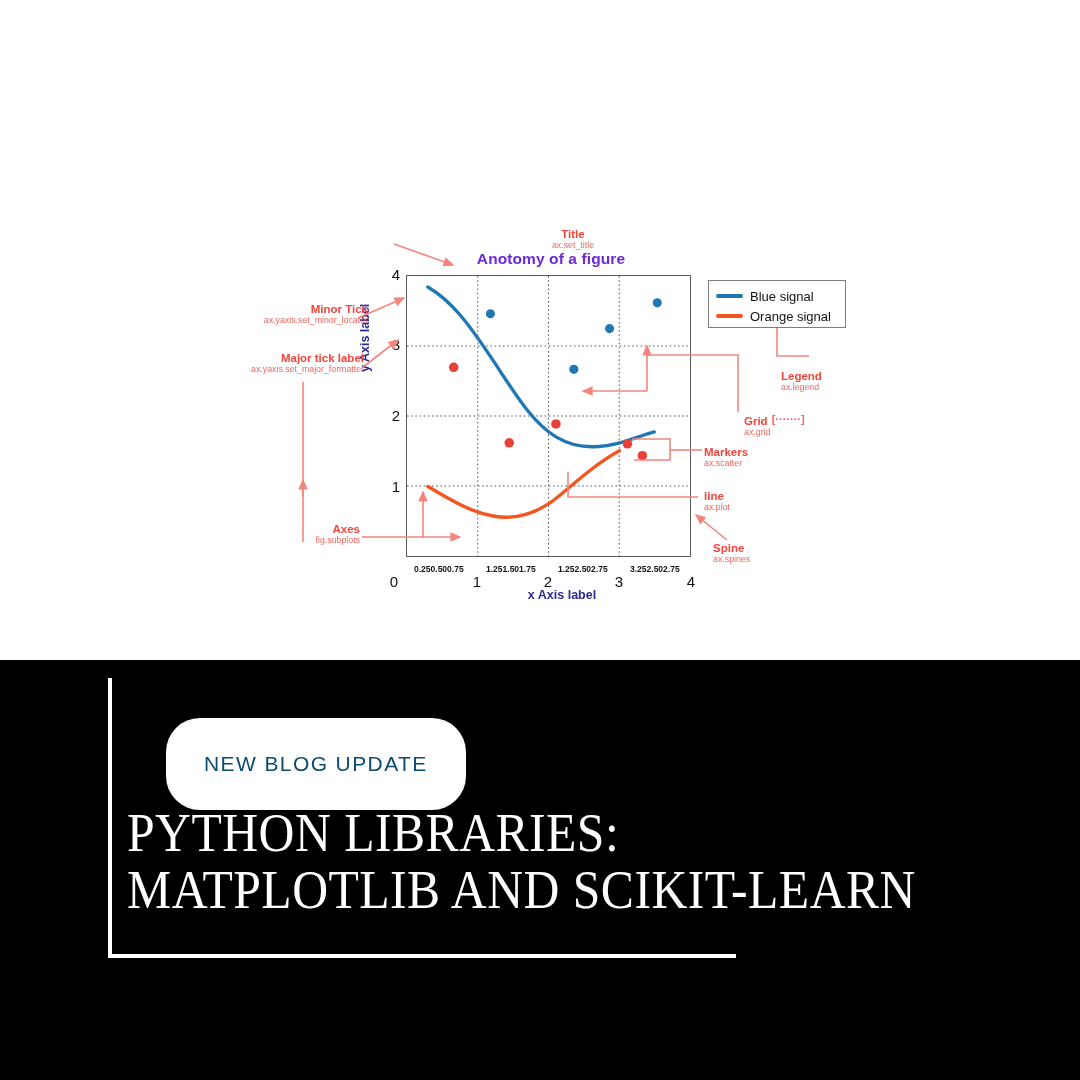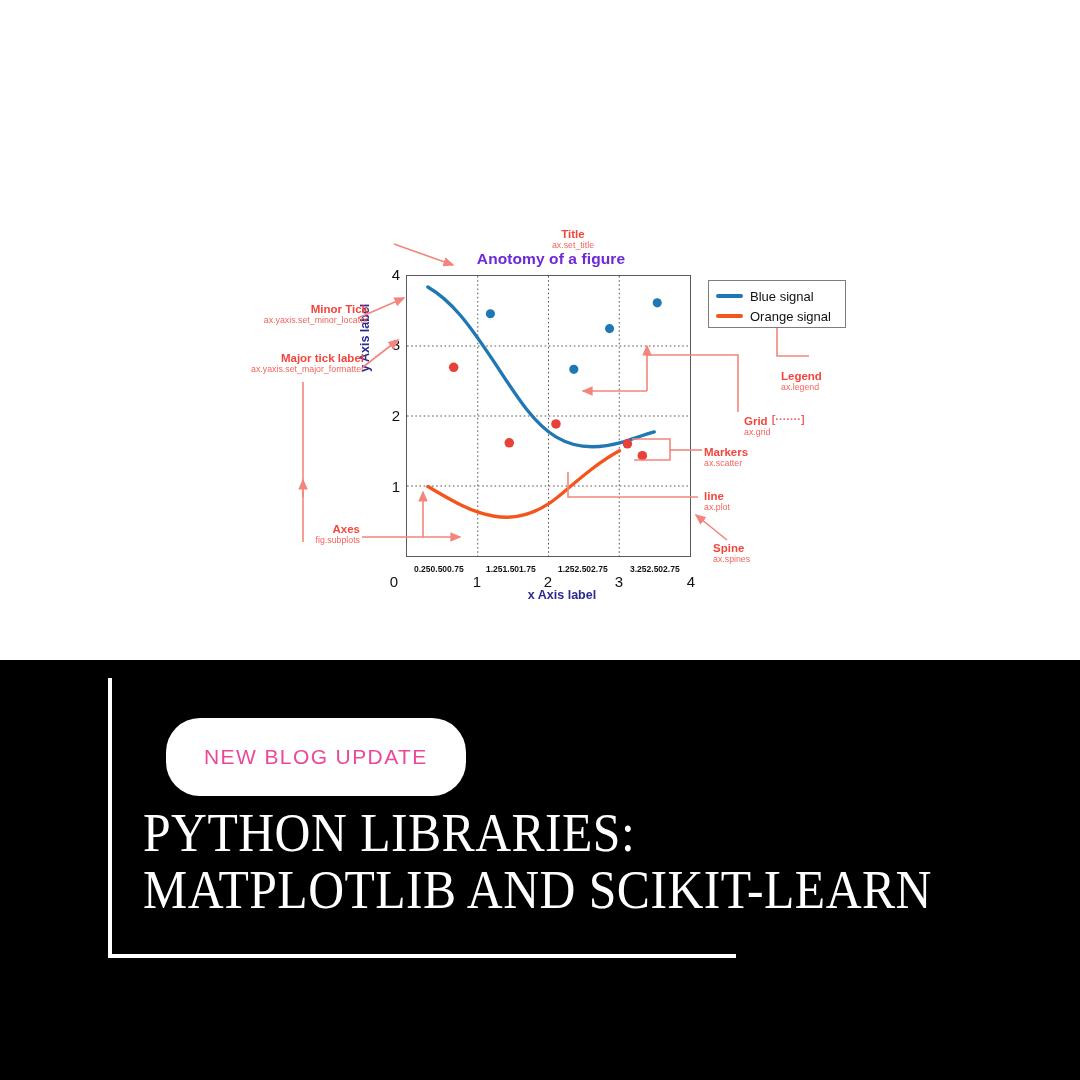--- a/index.html
+++ b/index.html
@@ -111,31 +111,31 @@
     position:absolute;left:0;top:660px;width:1080px;height:420px;background:#000000;
   }
   .promo-rule-v{
     position:absolute;left:108px;top:18px;width:4px;height:280px;background:#ffffff;
   }
   .promo-rule-h{
     position:absolute;left:108px;top:294px;width:628px;height:4px;background:#ffffff;
   }
   .pill{
     position:absolute;left:166px;top:718px;
-    background:#ffffff;color:#ec4899;border-radius:34px;
-    padding:9px 38px;height:60px;display:flex;align-items:center;justify-content:center;
+    background:#ffffff;color:#0c4a6e;border-radius:34px;
+    padding:16px 38px;height:60px;display:flex;align-items:center;justify-content:center;
   }
   .pill-text{
     font-size:21px;letter-spacing:1.4px;font-family:"Liberation Sans Narrow","Liberation Sans",sans-serif;
     font-weight:400;white-space:nowrap;
   }
   .promo-title{
     position:absolute;left:127px;top:805px;width:880px;
     color:#ffffff;font-family:"Liberation Serif", serif;
-    font-size:54px;line-height:1.06;letter-spacing:.5px;font-weight:400;margin-left:16px;
+    font-size:54px;line-height:1.06;letter-spacing:.5px;font-weight:400;
   }
   .promo-title .ln{display:block;transform:scaleX(0.92);transform-origin:left center;white-space:nowrap;}
 </style>
 </head>
 <body>
 
 <div id="page">
 
 
   <div class="figure">

